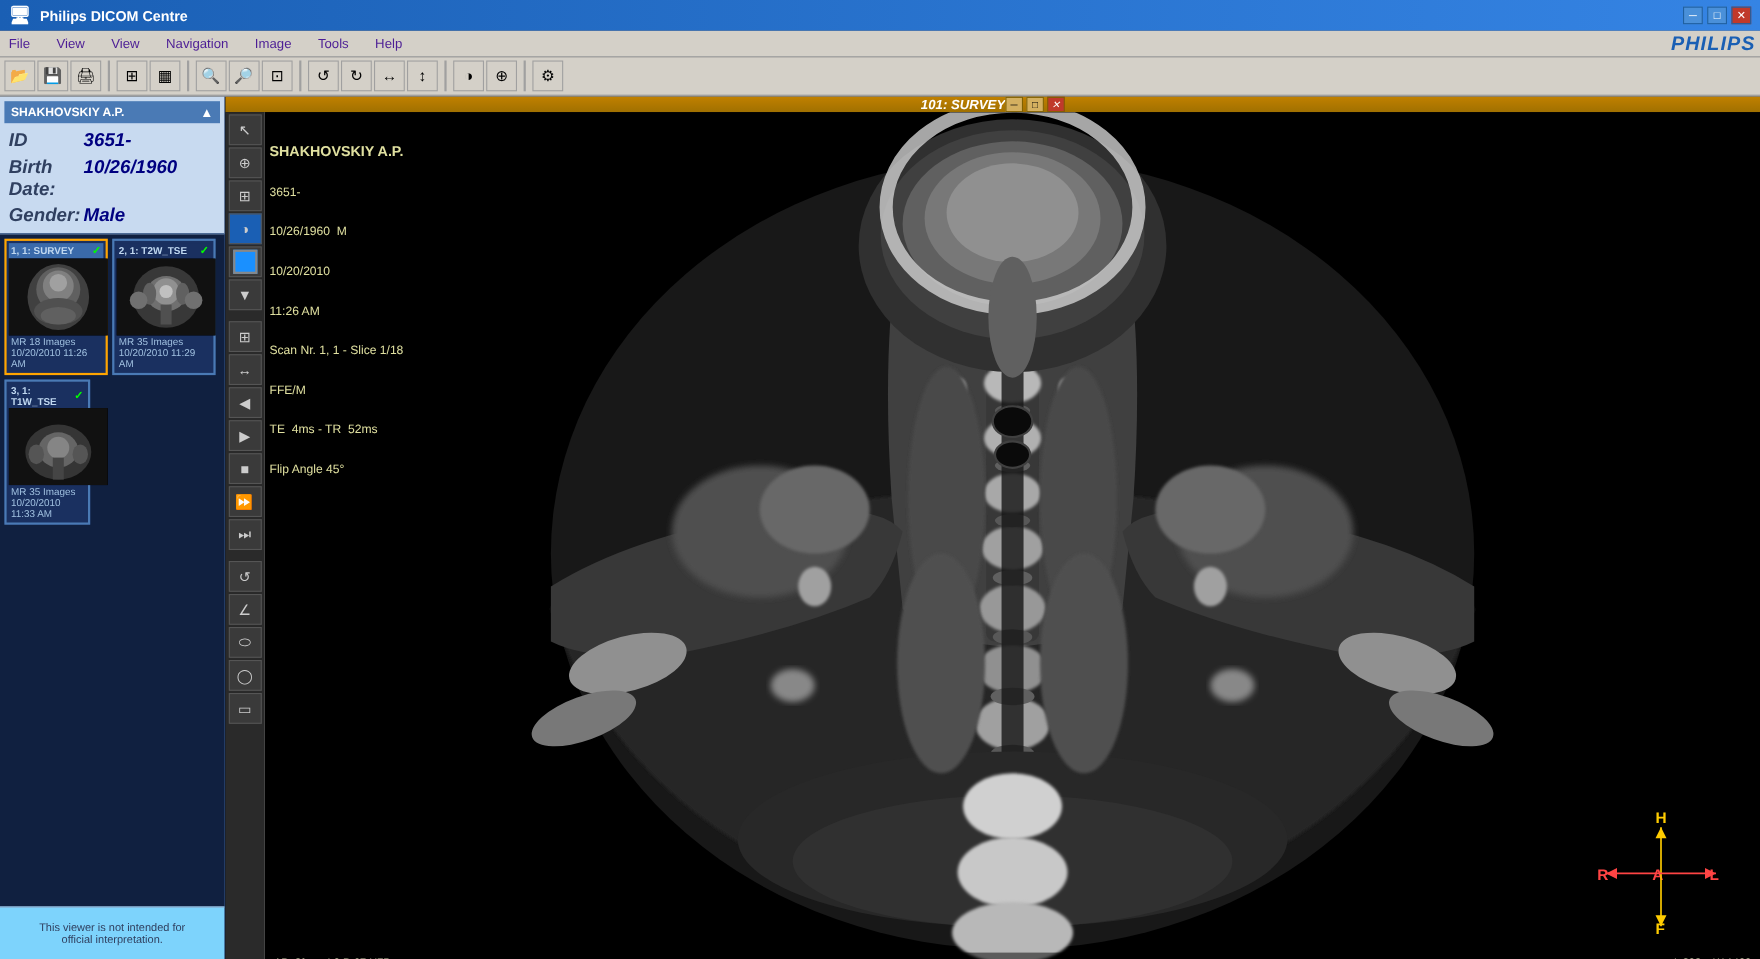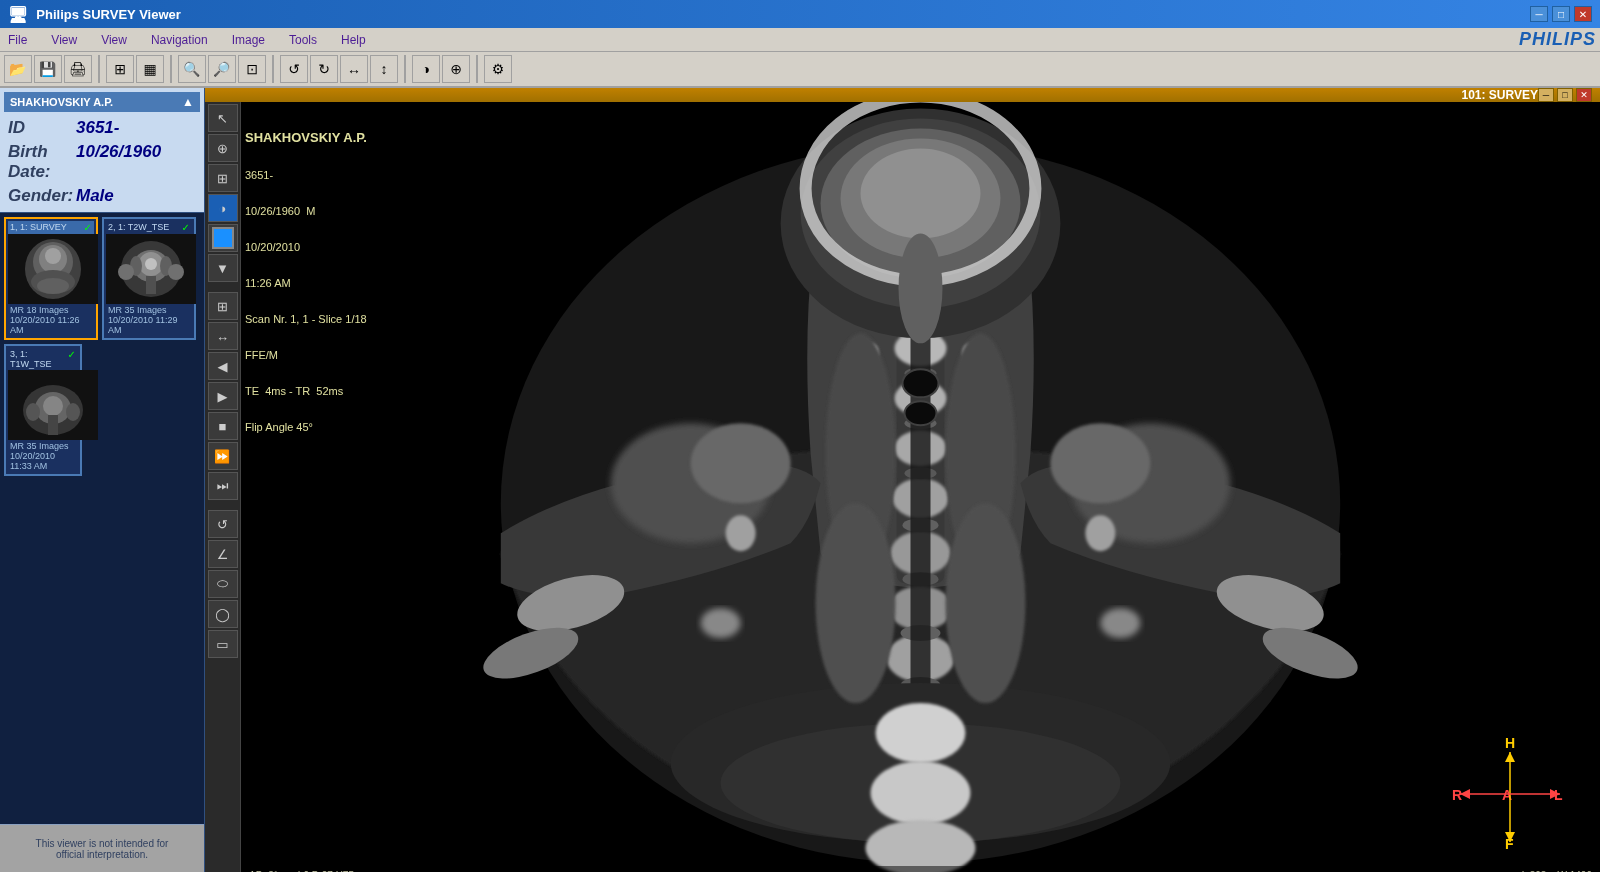--- a/index.html
+++ b/index.html
@@ -162,26 +162,26 @@
       cursor: pointer;
       padding: 2px;
       width: 94px;
     }
     .series-item.active {
       border-color: #ffa500;
     }
     .series-header {
       color: #c0d8f0;
       font-size: 10px;
-      font-weight: normal;
+      font-weight: bold;
       padding: 1px 2px;
       background: #1a3060;
       display: flex;
       justify-content: space-between;
-      align-items: flex-start;
+      align-items: center;
     }
     .series-header.active-hdr {
       background: #3a6aaa;
     }
     .series-info {
       color: #a0c0e0;
       font-size: 9px;
       padding: 1px 2px;
     }
     .series-thumb {
@@ -189,21 +189,21 @@
       height: 70px;
       background: #000;
       display: flex;
       align-items: center;
       justify-content: center;
       overflow: hidden;
     }
 
     
     #bottom-notice {
-      background: #a3a3a3;
+      background: #7dd3fc;
       border-top: 1px solid #8aa0c0;
       padding: 6px 8px;
       font-size: 10px;
       color: #304060;
       text-align: center;
       height: 48px;
       display: flex;
       align-items: center;
       justify-content: center;
     }
@@ -216,21 +216,22 @@
       background: #000;
     }
 
     
     #viewer-titlebar {
       background: linear-gradient(to bottom, #c08000, #a07000);
       height: 24px;
       display: flex;
       align-items: center;
       padding: 0 8px;
-      justify-content: flex-end;
+      justify-content: center;
+      font-style: italic;
     }
     #viewer-title-text {
       color: white;
       font-weight: bold;
       font-size: 12px;
     }
     #viewer-title-controls {
       display: flex;
       gap: 3px;
     }
@@ -333,21 +334,21 @@
       font-size: 10px;
       gap: 20px;
     }
   </style>
 </head>
 <body>
 
 <div id="title-bar">
   <div id="title-bar-left">
     <span style="font-size:16px;">🖥</span>
-    <span>Philips SURVEY Viewer</span>
+    <span>Philips DICOM Centre</span>
   </div>
   <div id="title-bar-controls">
     <div class="title-btn">─</div>
     <div class="title-btn">□</div>
     <div class="title-btn" style="background:#c0392b;">✕</div>
   </div>
 </div>
 
 <div id="menu-bar">
   <span class="menu-item">File</span>

